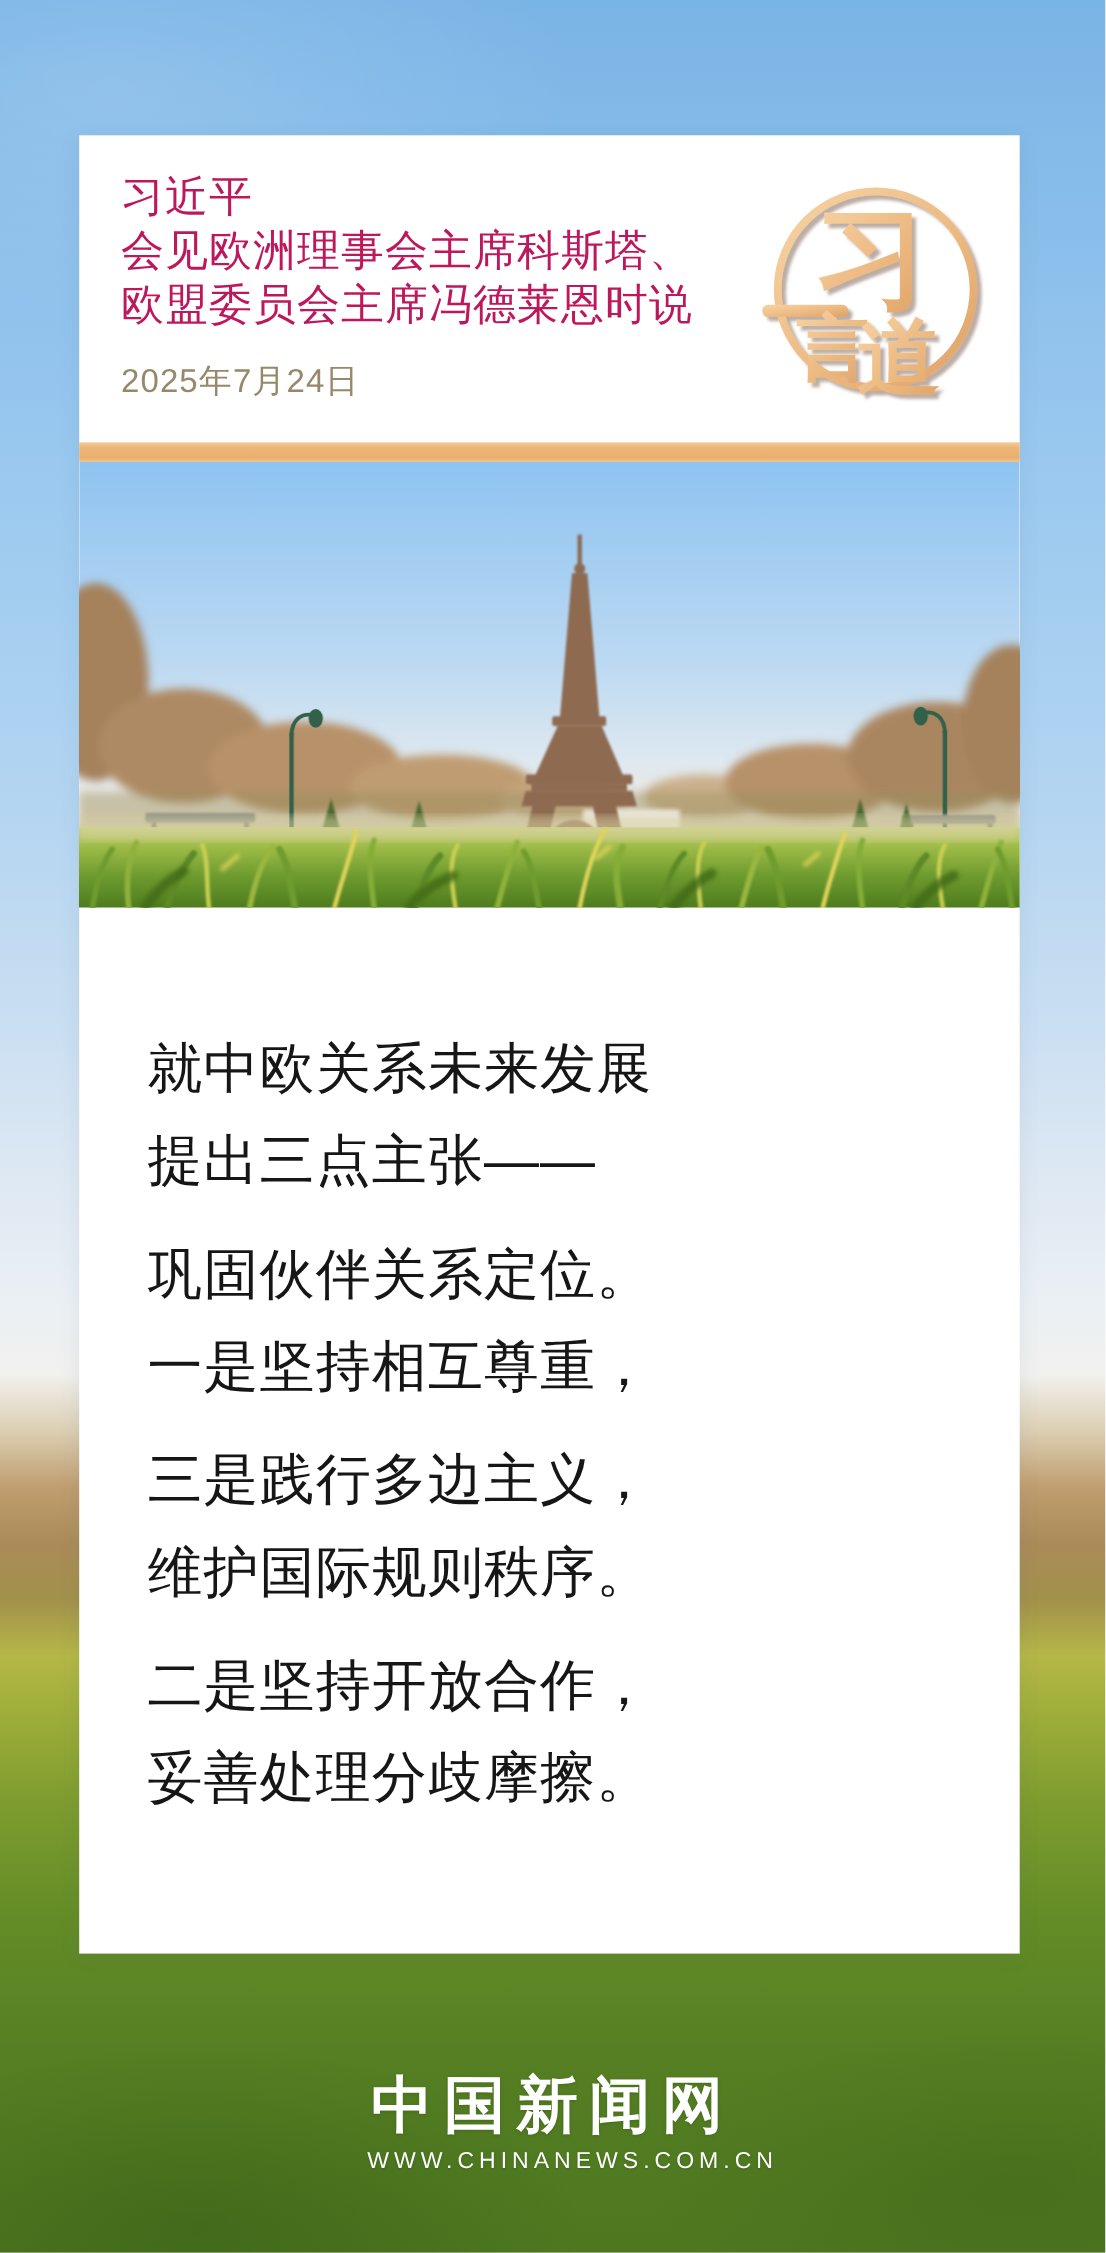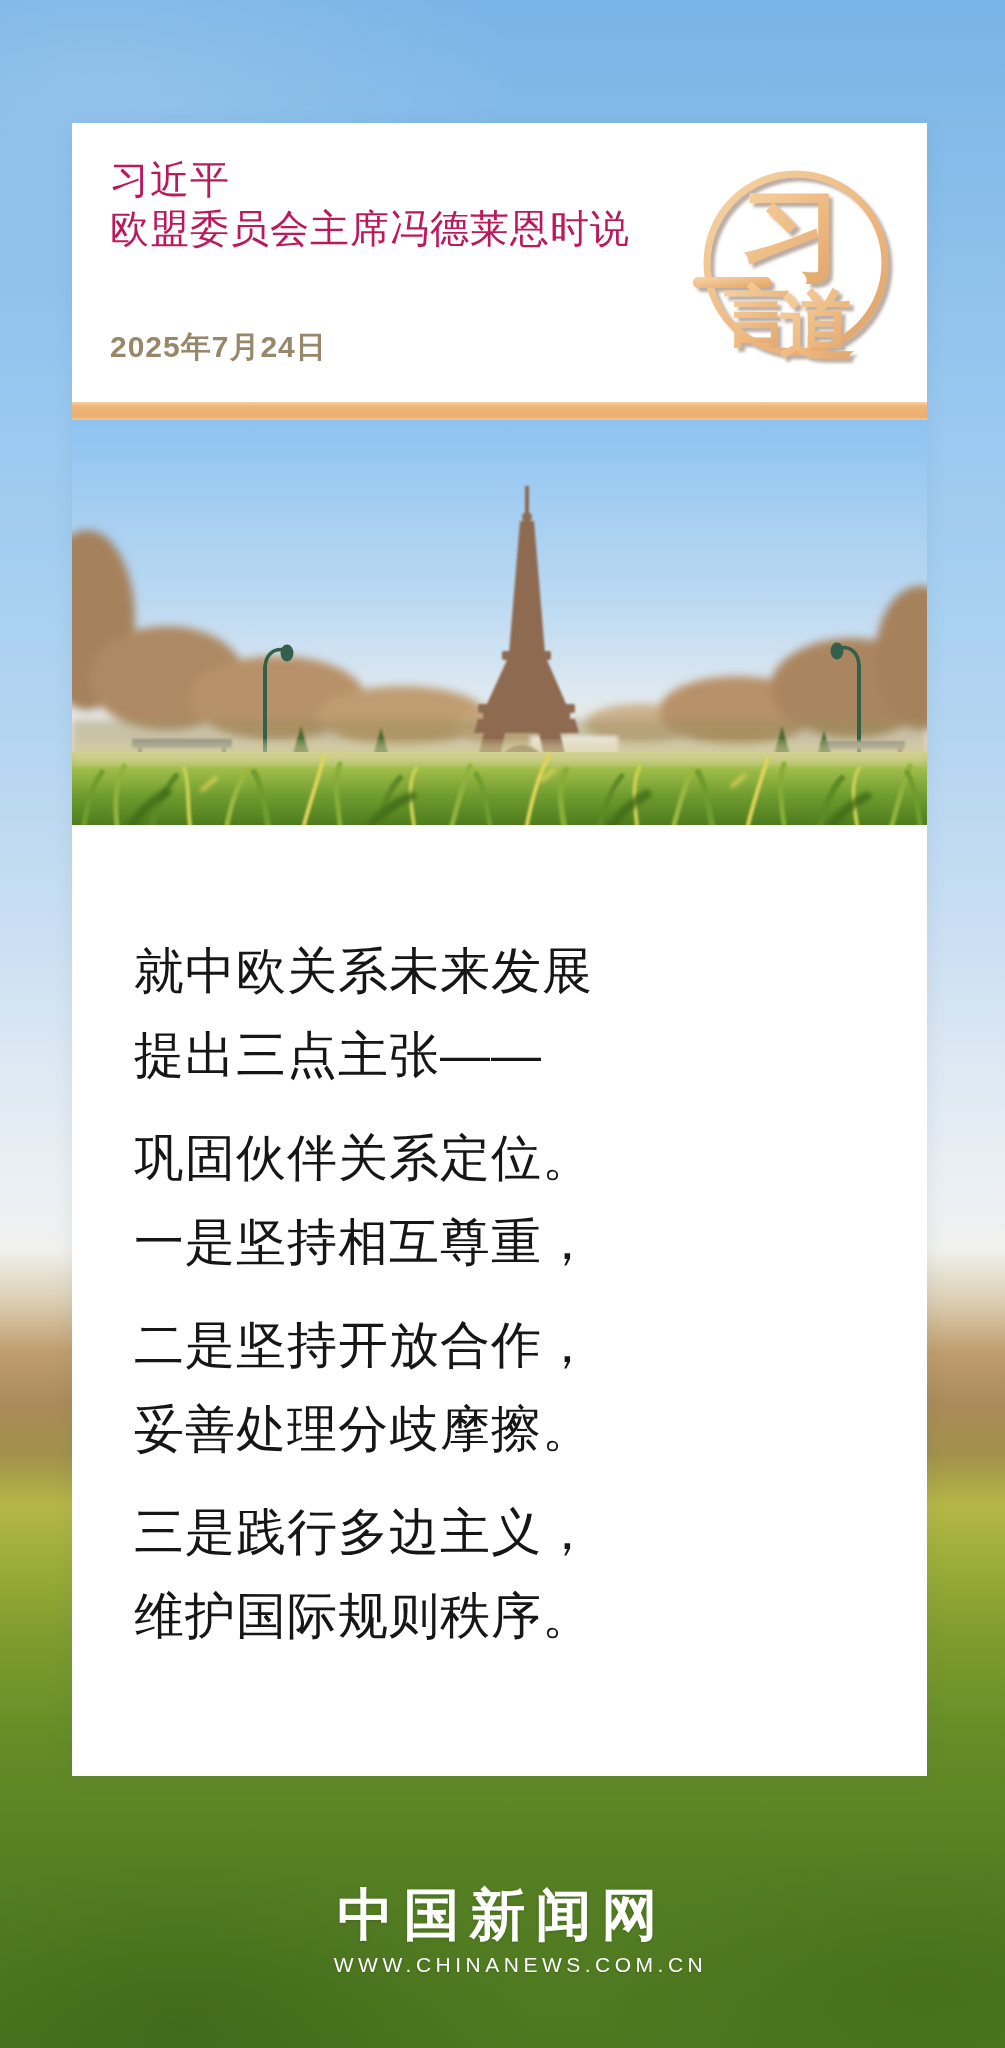--- a/index.html
+++ b/index.html
@@ -17,21 +17,21 @@
       radial-gradient(ellipse 500px 240px at 18% 99%, rgba(42,78,16,.35), rgba(42,78,16,0) 70%),
       radial-gradient(ellipse 480px 200px at 92% 97%, rgba(52,88,20,.30), rgba(52,88,20,0) 70%),
       radial-gradient(ellipse 600px 300px at 10% 4%, rgba(255,255,255,.14), rgba(255,255,255,0) 70%);}
 
   .card{position:absolute;left:72px;top:123px;width:855px;height:1653px;background:#ffffff;
     box-shadow:0 4px 18px rgba(70,100,130,.10);}
 
   .hdr-title{position:absolute;left:38px;top:32px;width:600px;
     font-size:39px;line-height:49px;font-weight:400;color:#be185d;letter-spacing:1px;}
   .hdr-date{position:absolute;left:38px;top:207px;font-size:30px;line-height:34px;
-    font-weight:700;color:#97886a;letter-spacing:1px;}
+    font-weight:400;color:#97886a;letter-spacing:1px;}
 
   .seal{position:absolute;right:26px;top:44px;width:236px;height:216px;}
 
   .divider{position:absolute;left:0;top:279px;width:855px;height:18px;
     background:linear-gradient(180deg,#f3cfa0 0%,#edb678 25%,#eaaf6e 80%,#f0c493 100%);}
 
   .photo{position:absolute;left:0;top:297px;width:855px;height:405px;overflow:hidden;}
   .photo svg{display:block;}
 
   .quotes{position:absolute;left:62px;top:806px;width:740px;
@@ -46,20 +46,21 @@
 </style>
 </head>
 <body>
 
 <div class="stage">
 
   <div class="card">
 
     <div class="hdr-title">
       <div>习近平</div>
+      <div>会见欧洲理事会主席科斯塔、</div>
       <div>欧盟委员会主席冯德莱恩时说</div>
     </div>
     <div class="hdr-date">2025年7月24日</div>
 
     <div class="seal">
       <svg width="236" height="216" viewBox="0 0 236 216">
         <defs>
           <linearGradient id="gold" x1="0" y1="0" x2="1" y2="1">
             <stop offset="0" stop-color="#f7d4a5"></stop>
             <stop offset="0.5" stop-color="#eebc85"></stop>
@@ -210,26 +211,26 @@
     <div class="quotes">
       <p>
         <span style="display:block">就中欧关系未来发展</span>
         <span style="display:block">提出三点主张——</span>
       </p>
       <p>
         <span style="display:block">巩固伙伴关系定位。</span>
         <span style="display:block">一是坚持相互尊重，</span>
       </p>
       <p>
+        <span style="display:block">三是践行多边主义，</span>
+        <span style="display:block">维护国际规则秩序。</span>
+      </p>
+      <p>
         <span style="display:block">二是坚持开放合作，</span>
         <span style="display:block">妥善处理分歧摩擦。</span>
-      </p>
-      <p>
-        <span style="display:block">三是践行多边主义，</span>
-        <span style="display:block">维护国际规则秩序。</span>
       </p>
     </div>
   </div>
 
   <div class="footer">
     <div class="footer-name">中国新闻网</div>
     <div class="footer-url">WWW.CHINANEWS.COM.CN</div>
   </div>
 
 </div>

